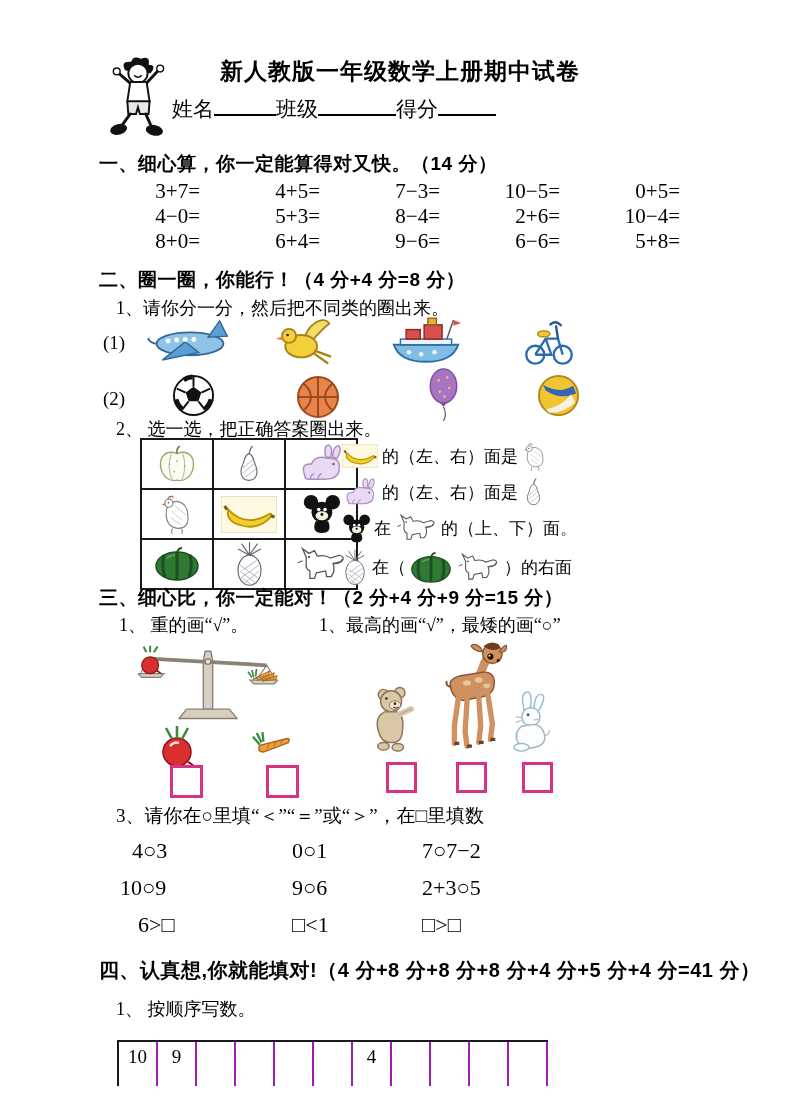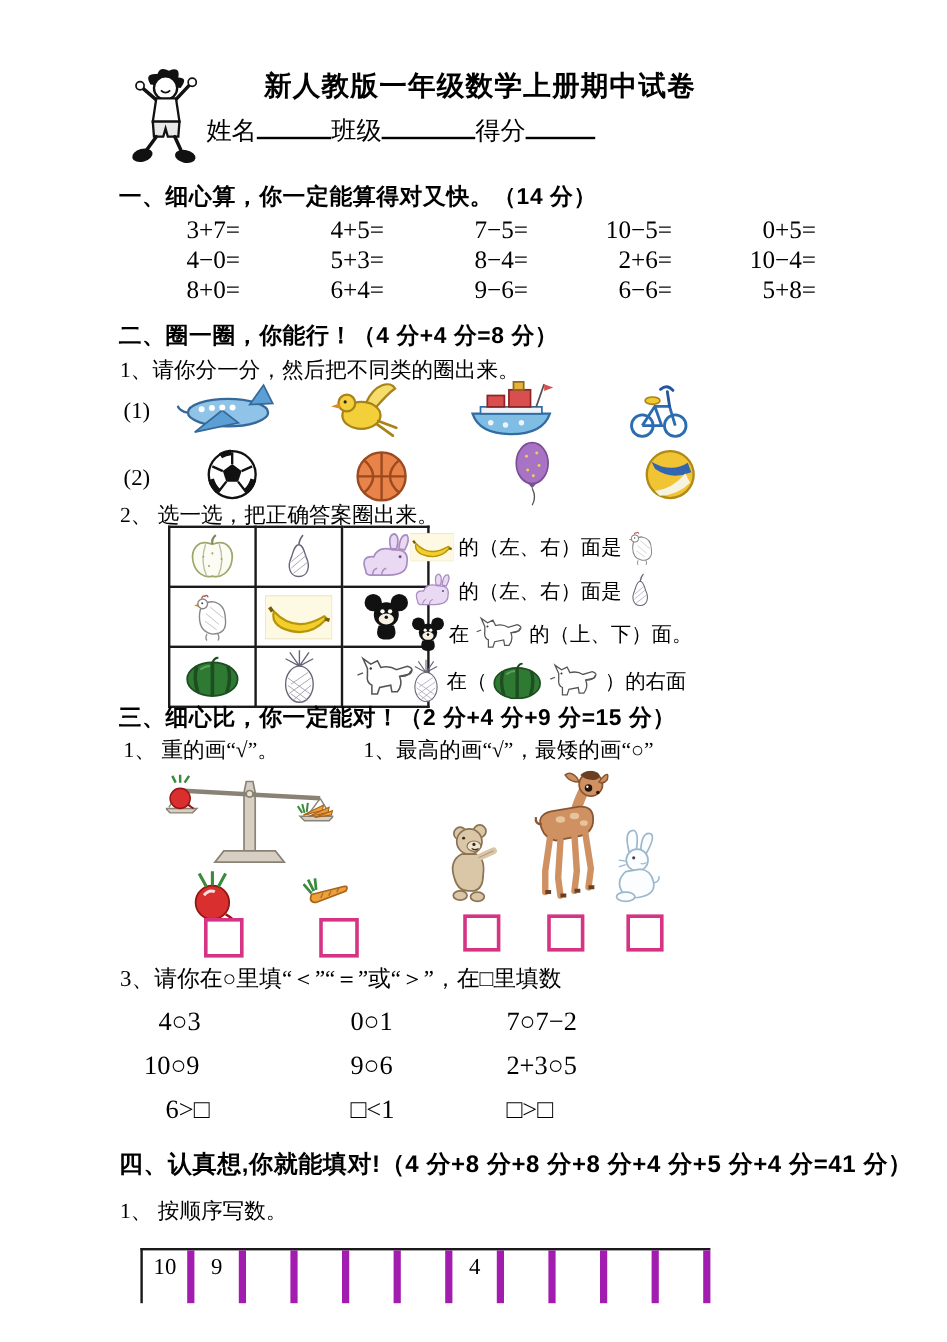--- a/index.html
+++ b/index.html
@@ -27,23 +27,23 @@
   .stm{left:342px;top:438px;width:260px;font-size:17px;}
   .stm .line{display:flex;align-items:center;height:36px;gap:4px;white-space:nowrap;text-align:right;}
   
   .cmp{left:116px;top:838px;width:420px;display:grid;grid-template-columns:160px 130px 150px;
        row-gap:11px;font-size:22px;}
   .cmp span{padding-left:16px;}
   
   .ckbox{border:3px solid #d63384;background:#fff;}
   
   .numtable{left:117px;top:1040px;display:flex;border-top:2px solid #1a1a1a;border-left:2px solid #1a1a1a;}
-  .numtable .cell{width:37px;height:40px;border-right:6px solid #a21caf;display:flex;
+  .numtable .cell{width:37px;height:40px;border-right:2px solid #a21caf;display:flex;
                   align-items:flex-start;justify-content:center;font-size:19px;padding-top:4px;}
-  .q{font-size:18px;}
+  .q{font-size:18px;margin-left:16px;}
   svg.ic{display:block;}
 </style>
 </head>
 <body>
 
 <svg width="0" height="0" style="position:absolute" aria-hidden="true">
 <defs>
 <symbol id="i-boy" viewBox="0 0 64 88">
   <path d="M20,16 Q14,6 26,7 Q28,0 36,4 Q46,0 44,10 Q53,10 46,19 Z" fill="#111"></path>
   <circle cx="33" cy="19" r="10" fill="#fff" stroke="#111" stroke-width="2"></circle>
@@ -264,21 +264,21 @@
   </div>
   <div class="abs title hei">新人教版一年级数学上册期中试卷</div>
   <div class="abs nameline">
     <span>姓名</span><span class="blank b60"></span><span>班级</span><span class="blank b75"></span><span>得分</span><span class="blank b55"></span>
   </div>
 
   <div class="abs sechead hei" style="left:99px;top:151px">一、细心算，你一定能算得对又快。（14 分）</div>
   <div class="abs eqgrid">
     <span>3+7=</span>
     <span>4+5=</span>
-    <span>7−5=</span>
+    <span>7−3=</span>
     <span>10−5=</span>
     <span>0+5=</span>
     <span>4−0=</span>
     <span>5+3=</span>
     <span>8−4=</span>
     <span>2+6=</span>
     <span>10−4=</span>
     <span>8+0=</span>
     <span>6+4=</span>
     <span>9−6=</span>

